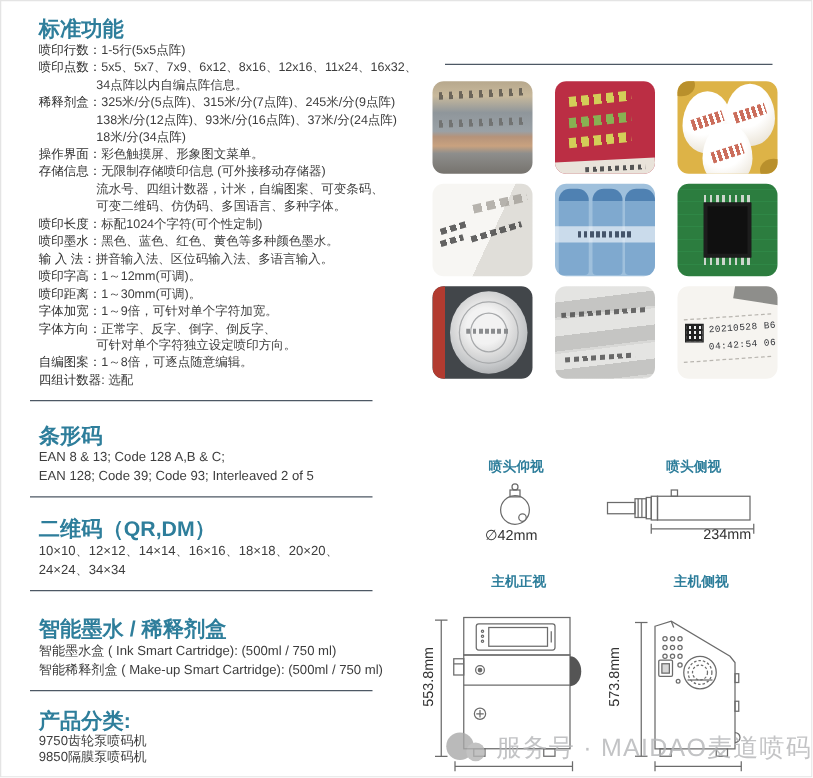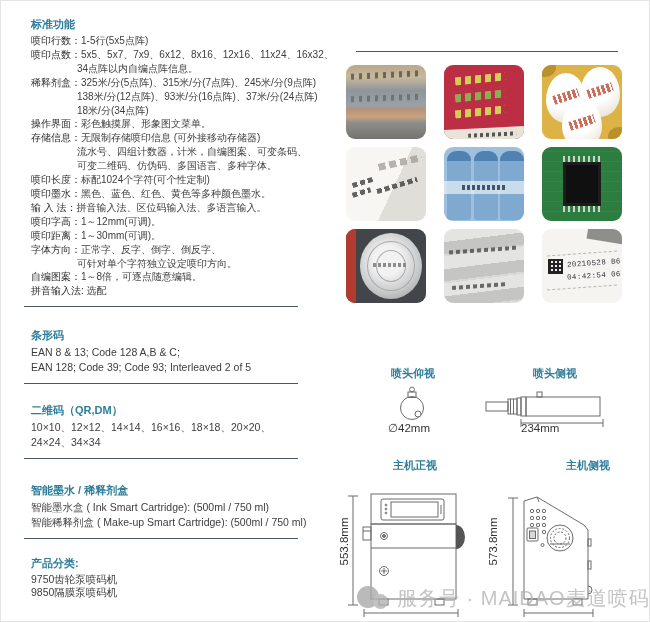--- a/index.html
+++ b/index.html
@@ -5,21 +5,21 @@
   :root{
     --accent:#2e7e9b; --title:#1f central;
   }
   *{box-sizing:border-box;margin:0;padding:0}
   html,body{background:#fff}
   .page{position:relative;width:650px;height:622px;background:#fff;border:1px solid #e4e4e4;
         font-family:"Liberation Sans",sans-serif;overflow:hidden;color:#3d3d3d}
 
   
   .left{position:absolute;left:30px;top:16px;width:276px}
-  .heading{color:var(--accent);font-size:11px;font-weight:700;line-height:14px;margin-bottom:3px;white-space:nowrap}
+  .heading{color:var(--accent);font-size:17px;font-weight:700;line-height:14px;margin-bottom:3px;white-space:nowrap}
   .line{font-size:10px;line-height:13.9px;color:var(--text);white-space:nowrap}
   .line .lab{color:#2f2f2f}
   .line.indent{padding-left:46px}
   .l2 .line{font-size:10.5px;line-height:15px}
   .l3 .line{font-size:10.5px;line-height:12.5px}
   .sep{border:none;border-top:1px solid var(--line);width:274px;margin:8px 0 0 -7px}
   .mt21{margin-top:21px}.mt19{margin-top:19px}.mt24{margin-top:24px}.mt17{margin-top:17px}
 
   
   .r-title{position:absolute;left:345px;top:22px;width:252px;text-align:center;
@@ -88,21 +88,21 @@
         background-image:repeating-linear-gradient(0deg,#222 0 2px,transparent 2px 4px),
                          repeating-linear-gradient(90deg,#222 0 2px,transparent 2px 4px)}
   .t-label .ltxt{position:absolute;left:31%;font-family:"Liberation Mono",monospace;font-size:7.5px;
         color:#33353a;letter-spacing:.4px;transform:rotate(-4deg);white-space:nowrap}
   .t-label .dash{position:absolute;left:6%;width:88%;border-top:1px dashed #b9b6b0;transform:rotate(-4deg)}
 
   
   .diagram-svg{position:absolute;left:330px;top:360px}
   .dlabel{position:absolute;color:var(--accent);font-size:11px;font-weight:700;width:60px;text-align:center;white-space:nowrap}
   .dim{position:absolute;color:#333;font-size:11.5px;white-space:nowrap}
-  .dim.center{width:80px;text-align:left}
+  .dim.center{width:80px;text-align:right}
   .dim.rot{width:60px;height:13px;text-align:center;transform:rotate(-90deg)}
 
   
   .watermark{position:absolute;left:356px;top:583px;display:flex;align-items:center;gap:6px;z-index:6;opacity:.8}
   .wm-logo{width:34px;height:28px;position:relative;flex:0 0 auto}
   .wm-logo .c1{position:absolute;left:0;top:2px;width:22px;height:22px;border-radius:50%;background:#a9a9a9}
   .wm-logo .c2{position:absolute;left:16px;top:10px;width:15px;height:15px;border-radius:50%;background:#b3b3b3}
   .wm-text{font-size:20px;color:#b4b5b7;letter-spacing:1px;white-space:nowrap}
 </style>
 </head>
@@ -121,24 +121,25 @@
         <div class="line indent">18米/分(34点阵)</div>
         <div class="line"><span class="lab">操作界面：</span>彩色触摸屏、形象图文菜单。</div>
         <div class="line"><span class="lab">存储信息：</span>无限制存储喷印信息 (可外接移动存储器)</div>
         <div class="line indent">流水号、四组计数器，计米，自编图案、可变条码、</div>
         <div class="line indent">可变二维码、仿伪码、多国语言、多种字体。</div>
         <div class="line"><span class="lab">喷印长度：</span>标配1024个字符(可个性定制)</div>
         <div class="line"><span class="lab">喷印墨水：</span>黑色、蓝色、红色、黄色等多种颜色墨水。</div>
         <div class="line"><span class="lab">输 入 法：</span>拼音输入法、区位码输入法、多语言输入。</div>
         <div class="line"><span class="lab">喷印字高：</span>1～12mm(可调)。</div>
         <div class="line"><span class="lab">喷印距离：</span>1～30mm(可调)。</div>
+        <div class="line"><span class="lab">字体加宽：</span>1～9倍，可针对单个字符加宽。</div>
         <div class="line"><span class="lab">字体方向：</span>正常字、反字、倒字、倒反字、</div>
         <div class="line indent">可针对单个字符独立设定喷印方向。</div>
         <div class="line"><span class="lab">自编图案：</span>1～8倍，可逐点随意编辑。</div>
-        <div class="line"><span class="lab">拼音输入法: </span>选配</div>
+        <div class="line"><span class="lab">四组计数器: </span>选配</div>
       </div>
 
     <hr class="sep">
     <div class="heading mt21">条形码</div>
     <div class="l2">
         <div class="line">EAN 8 &amp; 13; Code 128 A,B &amp; C;</div>
         <div class="line">EAN 128; Code 39; Code 93; Interleaved 2 of 5</div>
       </div>
 
     <hr class="sep">
@@ -227,21 +228,21 @@
       <div class="ltxt" style="top:40%">20210528 B6</div>
       <div class="ltxt" style="top:55%">04:42:54 06 合格</div>
       <div class="dash" style="top:32%"></div>
       <div class="dash" style="top:78%"></div>
     </div>
   </div>
 
   <div class="dlabel" style="left:382px;top:365px">喷头仰视</div>
   <div class="dlabel" style="left:524px;top:365px">喷头侧视</div>
   <div class="dlabel" style="left:384px;top:457px">主机正视</div>
-  <div class="dlabel" style="left:557px;top:457px">主机侧视</div>
+  <div class="dlabel" style="left:530px;top:457px">主机侧视</div>
 
   <div class="dim" style="left:387px;top:420px">∅42mm</div>
   <div class="dim center" style="left:520px;top:421px">234mm</div>
   <div class="dim rot" style="left:313px;top:534px">553.8mm</div>
   <div class="dim rot" style="left:462px;top:534px">573.8mm</div>
 
   <svg class="diagram-svg" width="320" height="262" viewBox="0 0 320 262" fill="none" stroke="#6b6b6b" stroke-width="1">
 
     <g>
       <circle cx="81" cy="28.5" r="2.4"></circle>

